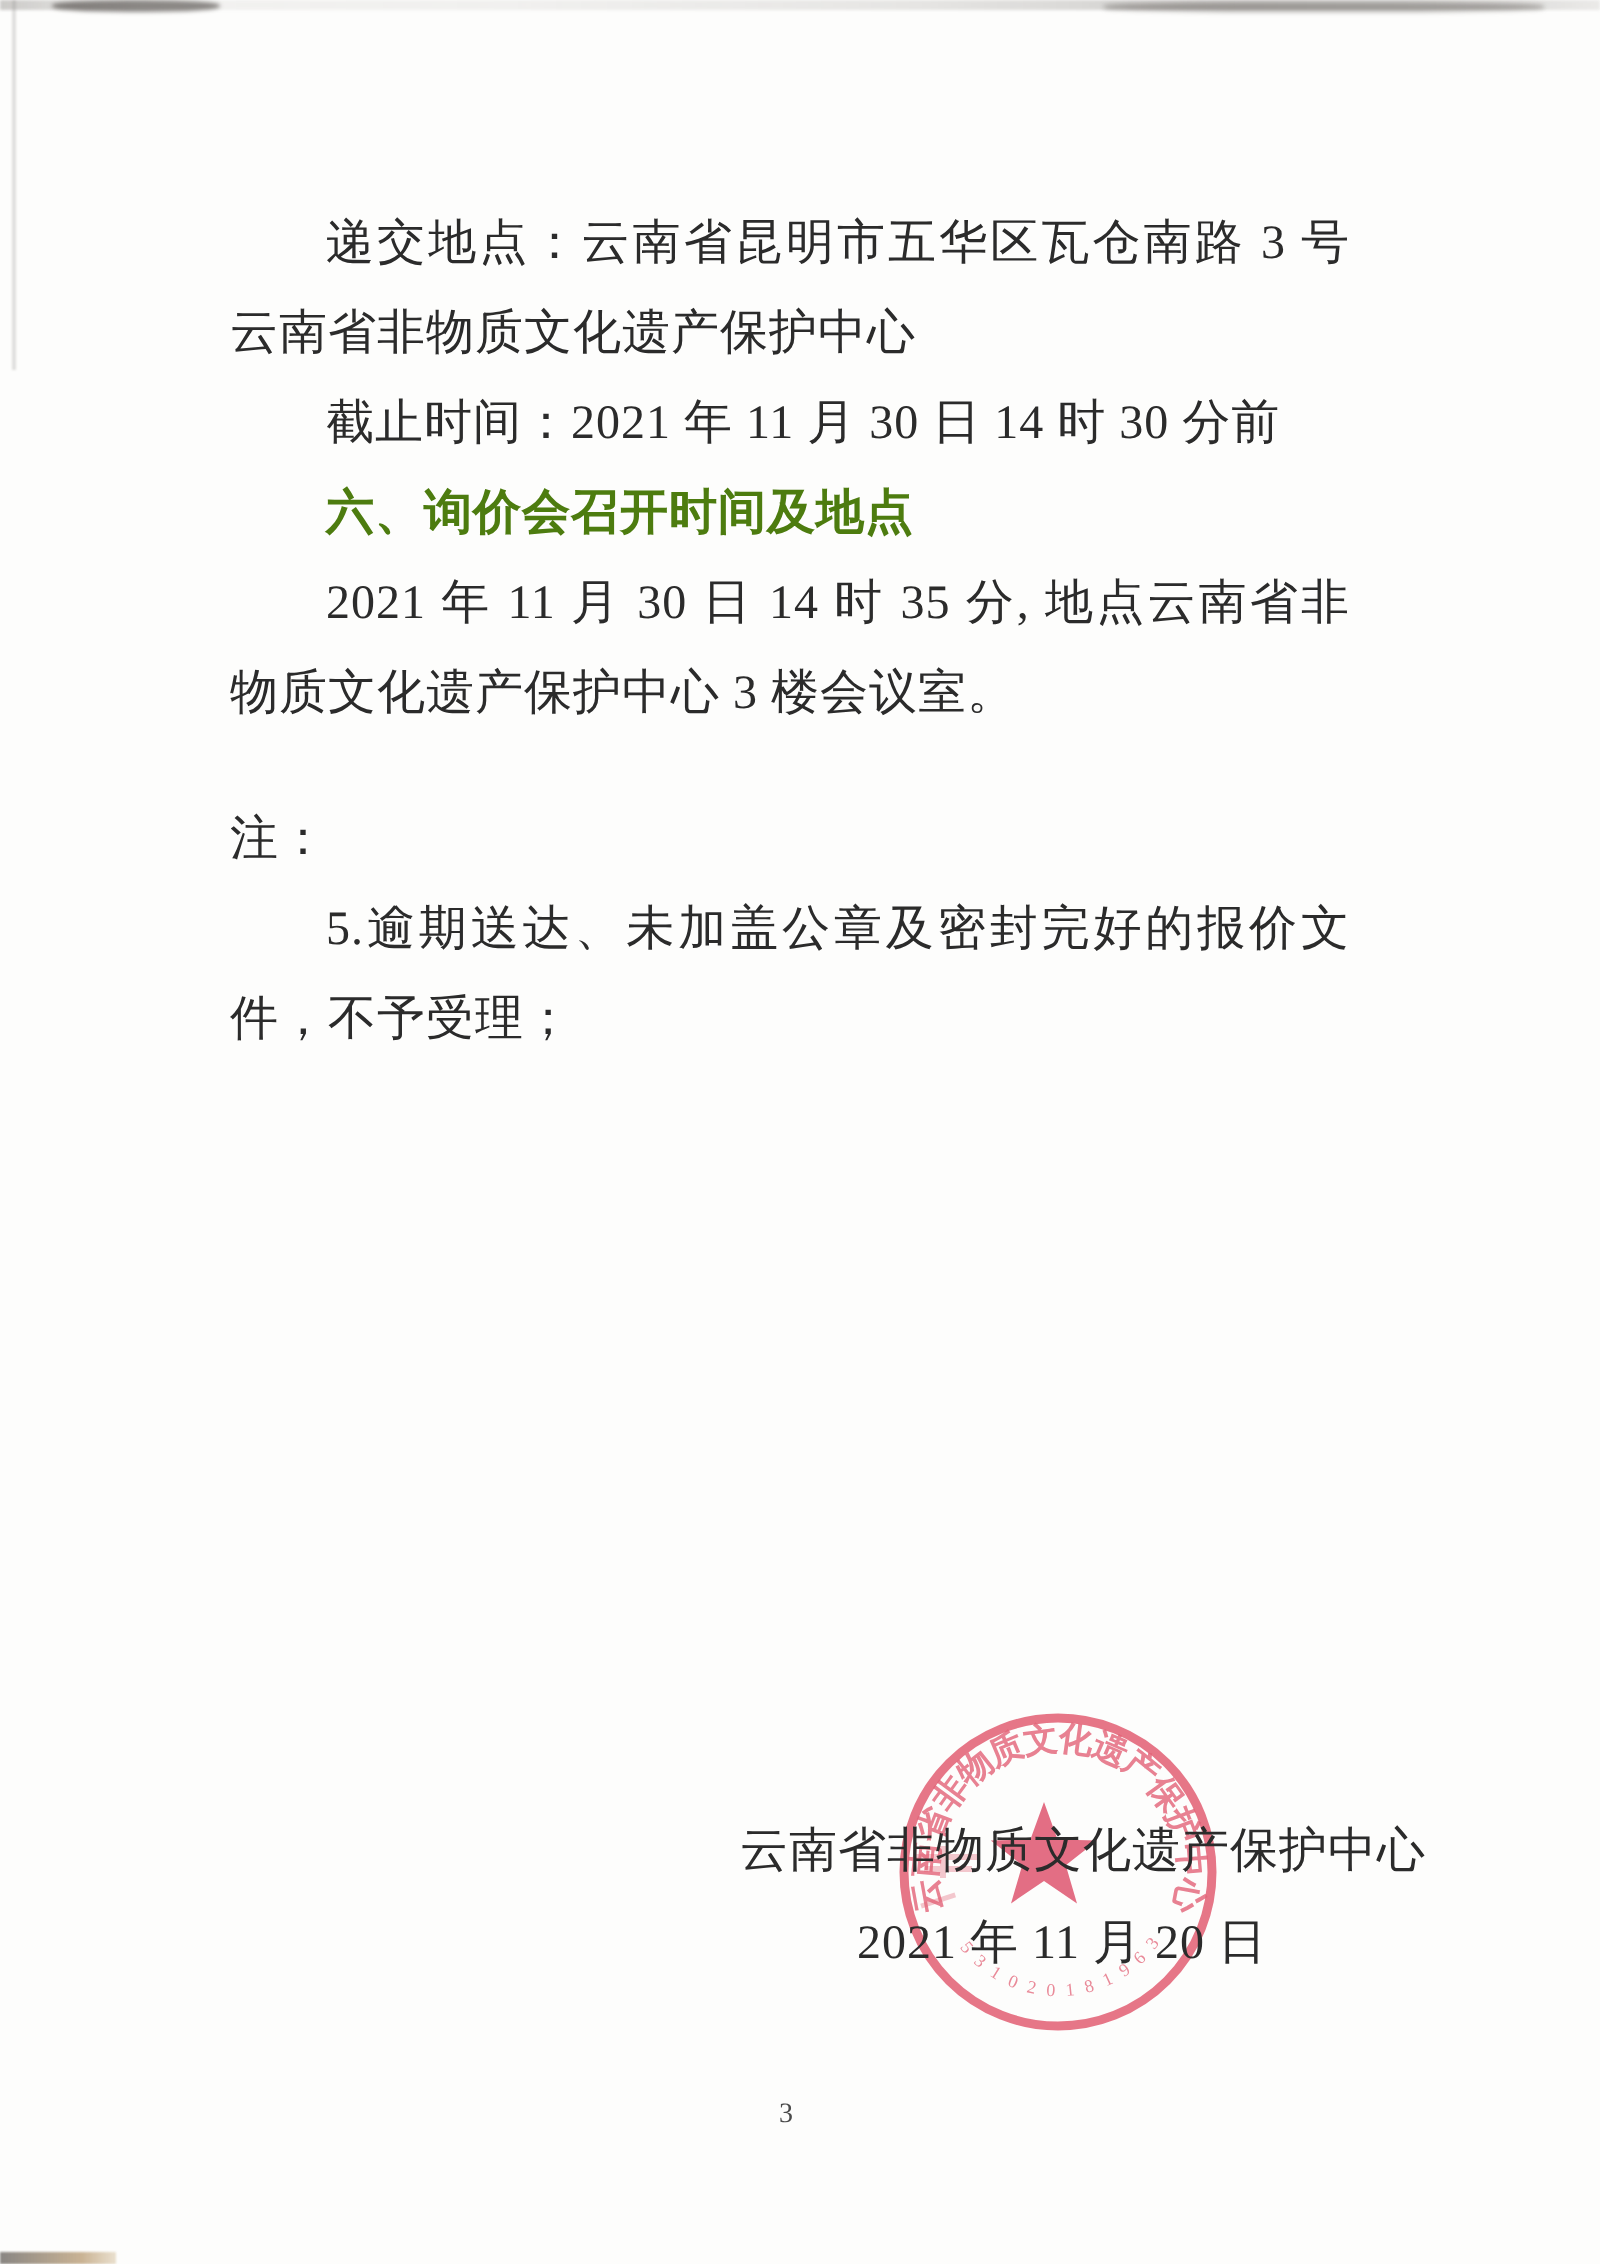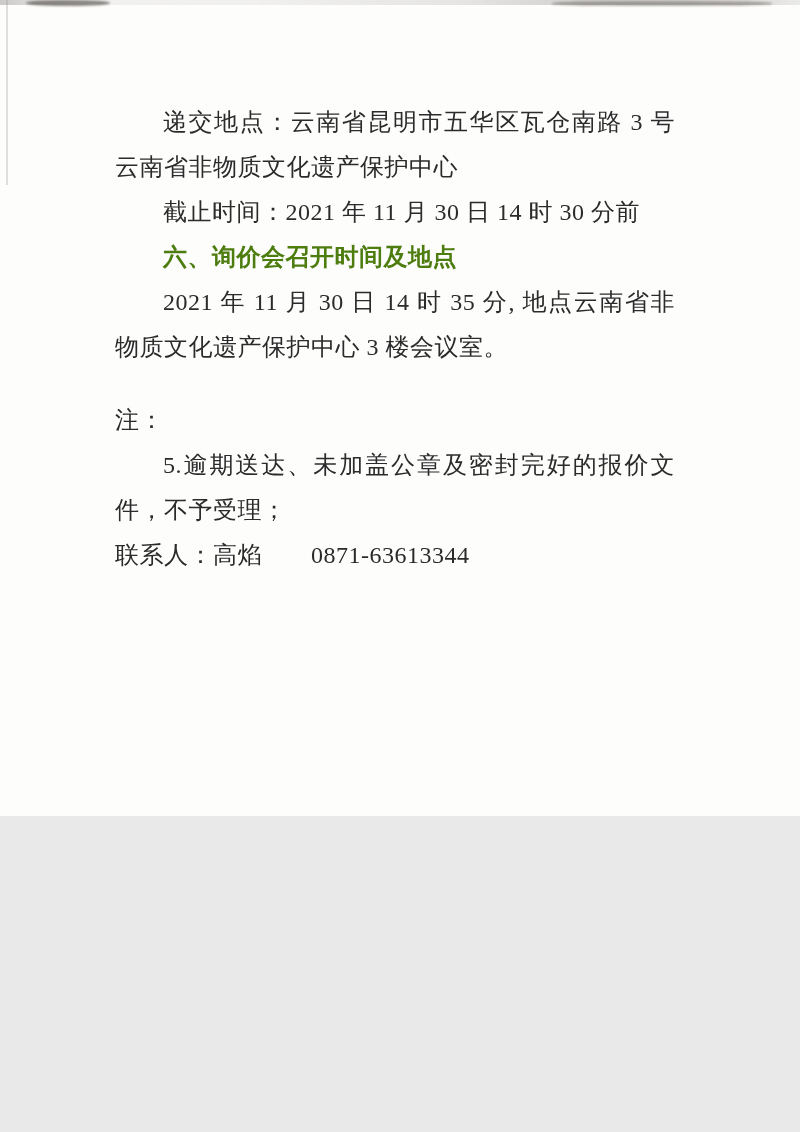--- a/index.html
+++ b/index.html
@@ -1,18 +1,18 @@
 <!DOCTYPE html>
 <html style="--ink: #2b2b2b; --seal_red: #e0566c; --star_red: #dc4763;"><head>
 <meta charset="utf-8">
 <style>
   html,body{margin:0;padding:0;background:#e9e9e9;}
   .page{
     position:relative;
-    width:800px;height:816px;
+    width:800px;height:1132px;
     margin:0 auto;
     background:#fdfdfc;
     overflow:hidden;
     font-family:"Liberation Serif","DejaVu Serif",serif;
     color:var(--ink,#2b2b2b);
   }
   
   .artifact{position:absolute;pointer-events:none;}
   .artifact-top{
     top:0;left:0;width:800px;height:5px;
@@ -71,21 +71,20 @@
   <div class="artifact artifact-left-line"></div>
   <div class="artifact artifact-bottom-left"></div>
 
   <div class="doc">
     <p class="indent">递交地点：云南省昆明市五华区瓦仓南路 3 号云南省非物质文化遗产保护中心</p>
     <p class="indent">截止时间：2021 年 11 月 30 日 14 时 30 分前</p>
     <p class="indent bold">六、询价会召开时间及地点</p>
     <p class="indent">2021 年 11 月 30 日 14 时 35 分, 地点云南省非物质文化遗产保护中心 3 楼会议室。</p>
     <p class="gap-note">注：</p>
     <p class="indent">5.逾期送达、未加盖公章及密封完好的报价文件，不予受理；</p>
-    <p>联系人：高焰　　0871-63613344</p>
   </div>
 
   <svg class="seal" viewBox="0 0 166 166" aria-hidden="true">
     <defs>
       <path id="arcTop" d="M 25.7 103.9 A 61 61 0 1 1 140.3 103.9" fill="none"></path>
       <path id="arcBottom" d="M 30.4 115.9 A 62 62 0 0 0 135.6 115.9" fill="none"></path>
     </defs>
     <circle cx="83" cy="83" r="77" fill="none" stroke-width="4.5" opacity=".88" stroke="#e0566c"></circle>
     <path opacity=".85" d="M 76 48 L 69.2 66.7 L 49.4 67.3 L 65.1 79.6 L 59.5 98.7 L 76 87.5 L 92.5 98.7 L 86.9 79.6 L 102.6 67.3 L 82.8 66.7 Z" fill="#dc4763"></path>
     <text font-size="17" font-weight="bold" opacity=".8" font-family="'Liberation Serif','DejaVu Serif',serif" fill="#e0566c">

